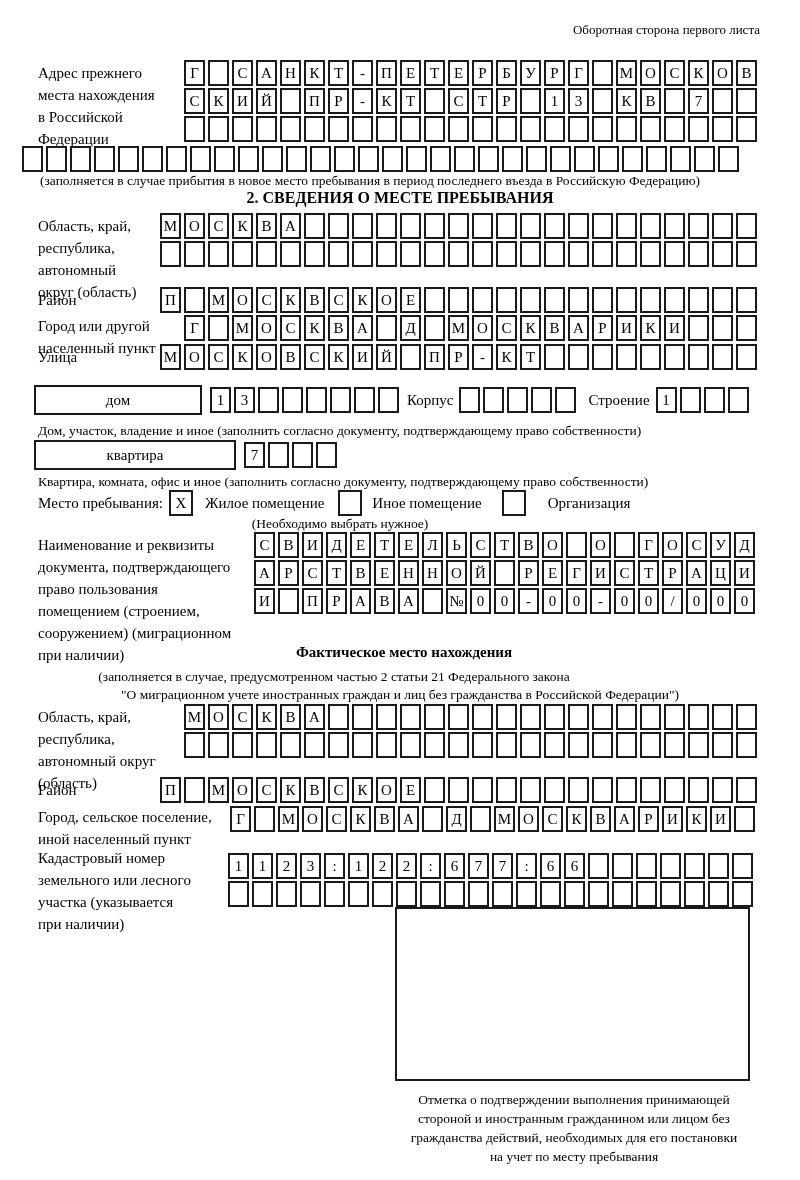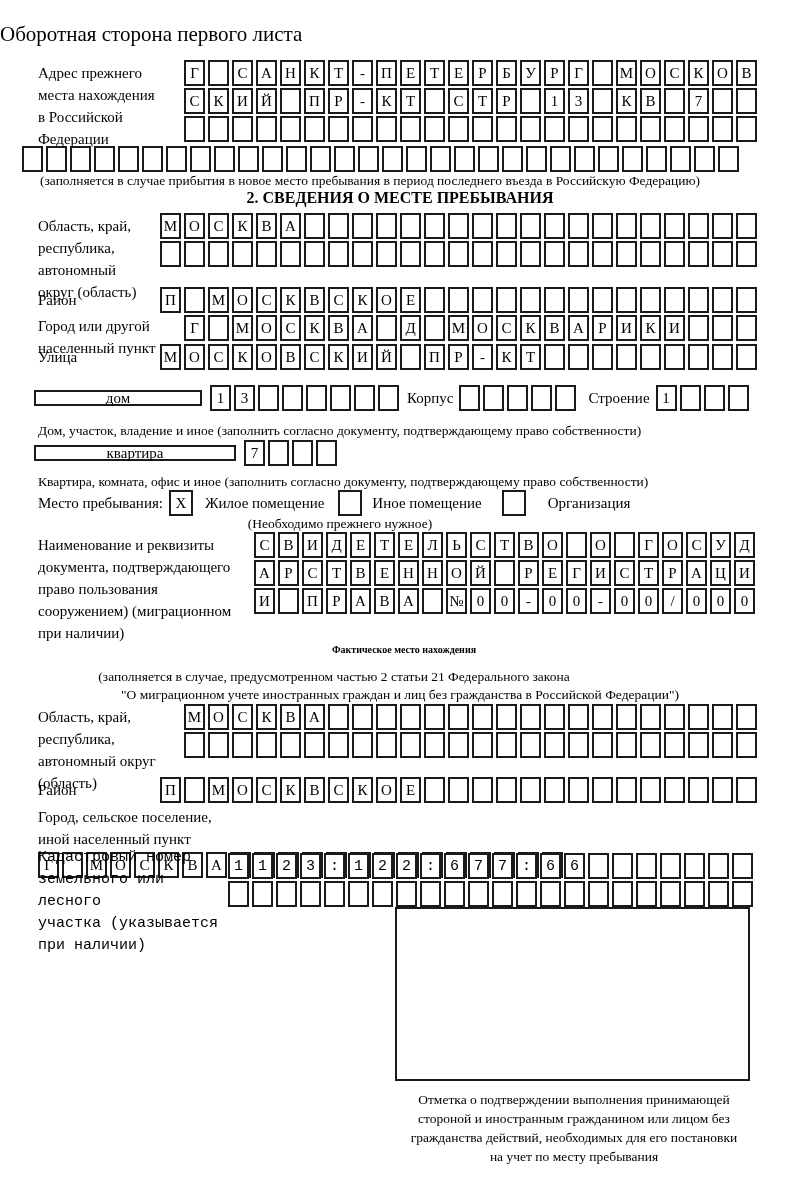--- a/index.html
+++ b/index.html
@@ -14,34 +14,34 @@
     flex:0 0 21px; width:21px; height:26px;
     border:2px solid #1a1a1a; background:#fff;
     display:flex; align-items:center; justify-content:center;
     font-size:15px; line-height:1;
   }
   .rowstack { display:flex; flex-direction:column; gap:2px; }
   .flexblock { display:flex; align-items:flex-start; }
   .labelcol { font-size:15px; line-height:22px; flex:0 0 auto; padding-top:2px; }
   .singlelabel { font-size:15px; line-height:26px; flex:0 0 auto; }
   .field-rect {
-    border:2px solid #1a1a1a; height:16px;
+    border:2px solid #1a1a1a; height:30px;
     display:flex; align-items:center; justify-content:center;
     font-size:15px; background:#fff;
   }
   .checkbox {
     width:24px; height:26px; border:2px solid #1a1a1a;
     display:flex; align-items:center; justify-content:center;
     font-size:15px; background:#fff;
   }
   .note { font-size:13.5px; line-height:17px; }
   .center { text-align:center; }
   .title { font-weight:bold; font-size:16px; text-align:center; }
-  .subtitle { font-weight:bold; font-size:10px; text-align:center;padding-left:8px; }
-  .header-right { font-size:21px; text-align:left; }
+  .subtitle { font-weight:bold; font-size:15px; text-align:center;padding-left:8px; }
+  .header-right { font-size:13px; text-align:right; }
   .inline-row { display:flex; align-items:center; font-size:15px; }
   .bigbox { border:2px solid #1a1a1a; background:#fff; }
 </style>
 </head>
 <body>
 
 <div class="abs header-right" style="left:0; top:22px; width:760px;">Оборотная сторона первого листа</div>
 
 <div class="abs flexblock" style="left:38px; top:60px;">
   <div class="labelcol" style="width:146px;">
@@ -370,27 +370,28 @@
 
 <div class="abs inline-row" style="left:38px; top:490px;">
   <span>Место пребывания:</span>
   <span class="checkbox" style="margin-left:6px;">X</span>
   <span style="margin-left:12px;">Жилое помещение</span>
   <span class="checkbox" style="margin-left:14px;"></span>
   <span style="margin-left:10px;">Иное помещение</span>
   <span class="checkbox" style="margin-left:20px;"></span>
   <span style="margin-left:22px;">Организация</span>
 </div>
-<div class="abs note" style="left:240px; top:515px; width:200px; text-align:center;">(Необходимо прежнего нужное)</div>
+<div class="abs note" style="left:240px; top:515px; width:200px; text-align:center;">(Необходимо выбрать нужное)</div>
 
 <div class="abs flexblock" style="left:38px; top:532px;">
   <div class="labelcol" style="width:216px;">
     <div>Наименование и реквизиты</div>
     <div>документа, подтверждающего</div>
     <div>право пользования</div>
+    <div>помещением (строением,</div>
     <div>сооружением) (миграционном</div>
     <div>при наличии)</div>
   </div>
   <div class="rowstack">
     <div class="boxrow">
         <span class="cell">С</span>
         <span class="cell">В</span>
         <span class="cell">И</span>
         <span class="cell">Д</span>
         <span class="cell">Е</span>
@@ -551,21 +552,21 @@
       <span class="cell"></span>
       <span class="cell"></span>
       <span class="cell"></span>
       <span class="cell"></span>
       <span class="cell"></span>
       <span class="cell"></span>
       <span class="cell"></span>
     </div>
 </div>
 
-<div class="abs flexblock" style="left:38px; top:804px;flex-direction:column;">
+<div class="abs flexblock" style="left:38px; top:804px;">
   <div class="labelcol" style="width:192px;">
     <div>Город, сельское поселение,</div>
     <div>иной населенный пункт</div>
   </div>
   <div class="boxrow" style="margin-top:2px;">
       <span class="cell">Г</span>
       <span class="cell"></span>
       <span class="cell">М</span>
       <span class="cell">О</span>
       <span class="cell">С</span>
@@ -582,21 +583,21 @@
       <span class="cell">В</span>
       <span class="cell">А</span>
       <span class="cell">Р</span>
       <span class="cell">И</span>
       <span class="cell">К</span>
       <span class="cell">И</span>
       <span class="cell"></span>
     </div>
 </div>
 
-<div class="abs flexblock" style="left:38px; top:845px;font-family:Liberation Mono, monospace;">
+<div class="abs flexblock" style="left:38px; top:845px;">
   <div class="labelcol" style="width:190px;">
     <div>Кадастровый номер</div>
     <div>земельного или лесного</div>
     <div>участка (указывается</div>
     <div>при наличии)</div>
   </div>
   <div class="rowstack" style="margin-top:8px;">
     <div class="boxrow">
         <span class="cell">1</span>
         <span class="cell">1</span>

